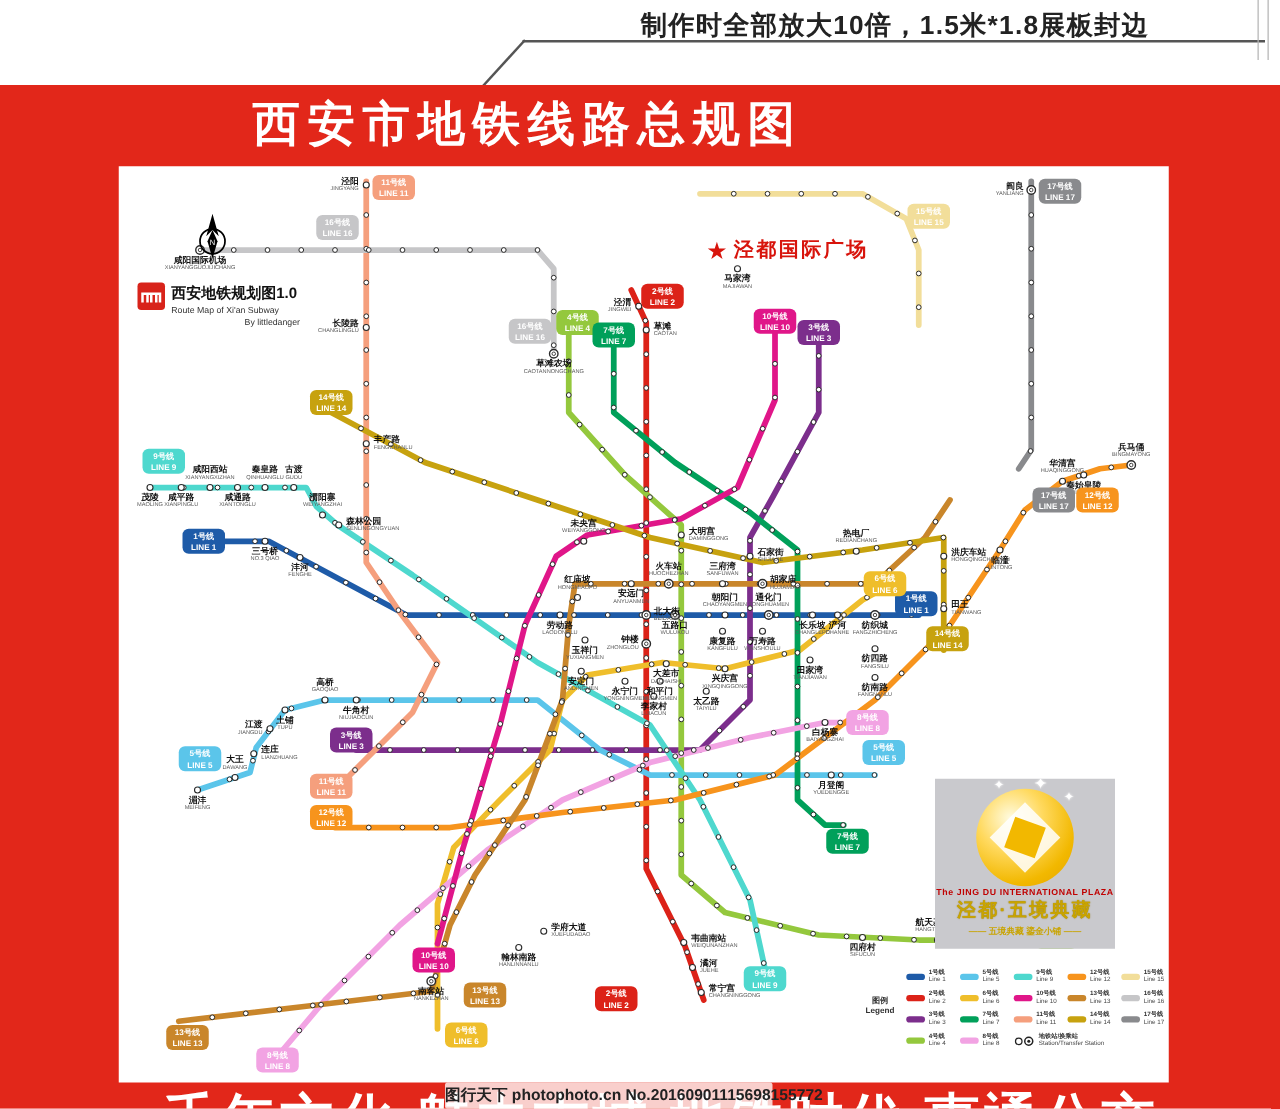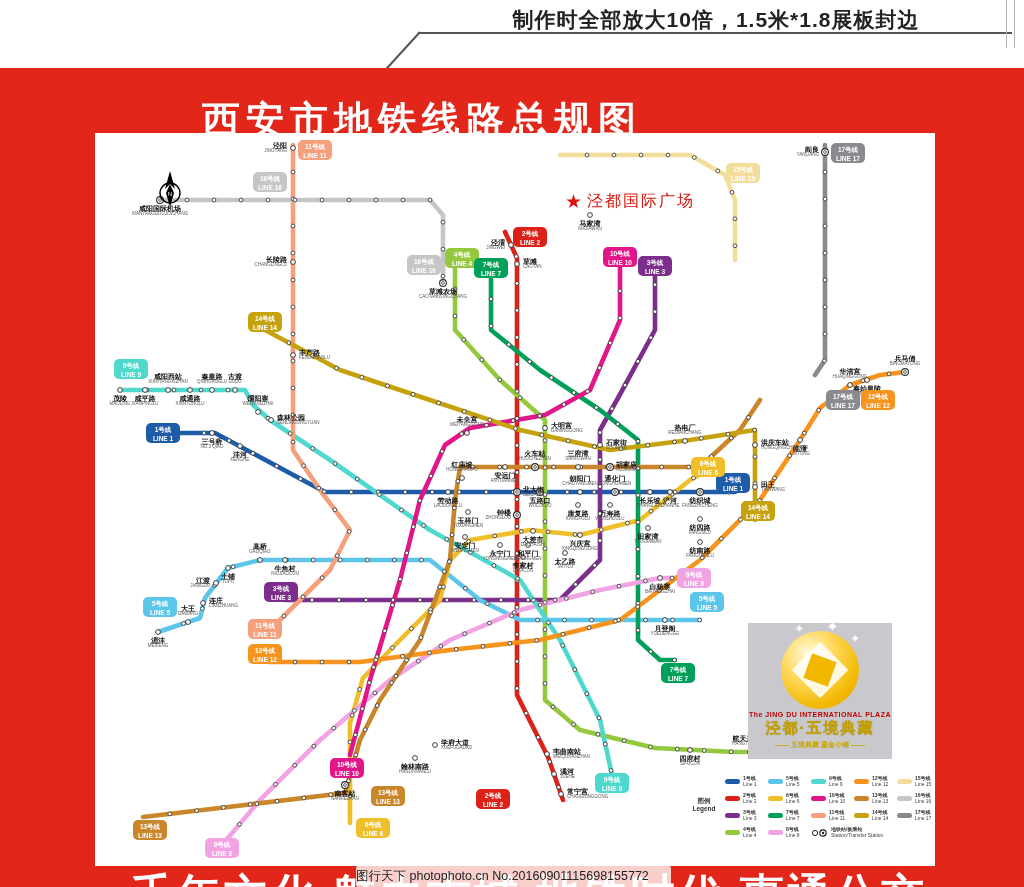--- a/index.html
+++ b/index.html
@@ -6,35 +6,35 @@
   body{width:1024px;height:887px;position:relative;overflow:hidden;background:#fff;
        font-family:"Liberation Sans","DejaVu Sans",sans-serif;}
   
   .anno{position:absolute;left:420px;top:6px;width:592px;text-align:center;
         font-size:21px;font-weight:bold;color:#222;letter-spacing:1px;white-space:nowrap;}
   .anno-rule{position:absolute;left:418px;top:32px;width:594px;border-top:2px solid #555;}
   .tickline{position:absolute;top:0;width:1px;height:48px;background:#b5b5b5;}
   
   .poster{position:absolute;left:0;top:68px;width:1024px;height:819px;background:#E2271A;}
   .poster-title{position:absolute;left:0;top:0;width:844px;height:64px;line-height:64px;
-        text-align:center;color:#fff;font-size:38px;font-weight:bold;letter-spacing:6px;margin-top:20px;}
+        text-align:center;color:#fff;font-size:38px;font-weight:bold;letter-spacing:6px;}
   .map{position:absolute;left:95px;top:65px;width:840px;height:733px;background:#fff;overflow:hidden;}
   .map svg.net{position:absolute;left:0;top:0;}
   .overlay{position:absolute;left:0;top:0;width:840px;height:733px;}
   
   .stl{position:absolute;line-height:1.05;pointer-events:none;}
   .stl .cn{font-size:7px;font-weight:bold;color:#101010;white-space:nowrap;}
   .stl .en{font-size:4.5px;color:#5a5a5a;white-space:nowrap;transform-origin:left top;}
   .stl.ca{text-align:center;} .stl.la{text-align:right;} .stl.ra{text-align:left;}
   
   .badge{position:absolute;width:34px;height:20px;border-radius:5px;color:#fff;
          text-align:center;font-weight:bold;font-size:6.5px;line-height:9px;
          padding-top:2px;box-sizing:border-box;transform:translate(-50%,-50%);}
   
-  .star-mark{position:absolute;color:#D8140C;font-weight:normal;font-size:16px;
+  .star-mark{position:absolute;color:#D8140C;font-weight:bold;font-size:16px;
              white-space:nowrap;letter-spacing:2px;}
   .star-mark .st{font-size:19px;vertical-align:-2px;margin-right:3px;}
   
   .credits{position:absolute;left:15px;top:93px;width:170px;}
   .credits .row{display:flex;align-items:flex-start;}
   .mlogo{width:22px;height:22px;background:#D8231A;border-radius:3px;margin-right:5px;flex:0 0 auto;}
   .credits .cn{font-size:12px;font-weight:bold;color:#111;}
   .credits .en{font-size:7px;color:#333;margin-top:2px;}
   .credits .by{font-size:7px;color:#333;margin-top:3px;text-align:right;width:130px;}
   .compass{position:absolute;left:56px;top:34px;}
@@ -57,23 +57,23 @@
                 font-size:6.5px;font-weight:bold;color:#333;line-height:1.3;}
   .legend{position:absolute;left:630px;top:640px;display:flex;}
   .lcol{width:43px;display:flex;flex-direction:column;}
   .litem{height:17px;display:flex;align-items:center;}
   .lswatch{width:15px;height:5px;border-radius:2.5px;margin-right:3px;flex:0 0 auto;}
   .ltext{font-size:5px;line-height:1.15;color:#333;font-weight:bold;white-space:nowrap;}
   .ltext .l2{font-weight:normal;color:#444;}
   
   .slogan{position:absolute;left:130px;top:866px;width:790px;text-align:center;color:#fff;
           font-size:44px;font-weight:bold;white-space:nowrap;letter-spacing:3px;}
-  .wmark{position:absolute;left:356px;top:866px;width:315px;height:21px;line-height:21px;
-         background:rgba(255,255,255,.78);color:#222;font-size:12.5px;font-weight:normal;
-         text-align:left;border-radius:2px;white-space:nowrap;}
+  .wmark{position:absolute;left:356px;top:866px;width:262px;height:21px;line-height:21px;
+         background:rgba(255,255,255,.78);color:#222;font-size:12.5px;font-weight:bold;
+         text-align:right;border-radius:2px;white-space:nowrap;}
 </style>
 </head>
 <body>
 
 <div class="anno">制作时全部放大10倍，1.5米*1.8展板封边</div>
 <div class="anno-rule"></div>
 <svg width="70" height="60" style="position:absolute;left:362px;top:28px;">
   <line x1="58" y1="4" x2="16" y2="50" stroke="#555" stroke-width="2"></line>
 </svg>
 <div class="tickline" style="left:1006px;"></div>
@@ -542,20 +542,34 @@
 
     <div class="overlay" id="overlay">
 
       <svg class="compass" width="38" height="48">
         <circle cx="19" cy="26" r="10" fill="none" stroke="#000" stroke-width="1.4"></circle>
         <path d="M19 4 L24 22 L19 17 L14 22 Z" fill="#000"></path>
         <path d="M19 17 L23 26 L19 40 L15 26 Z" fill="#000"></path>
         <text x="19" y="29" font-size="6" fill="#fff" text-anchor="middle">N</text>
       </svg>
 
+      <div class="credits">
+        <div class="row">
+          <div class="mlogo">
+            <svg width="22" height="22">
+                <path d="M4 16 V9 H8 V16 M8 9 H11 M11 16 V9 H15 V16 M15 9 H18 V16" fill="none" stroke="#fff" stroke-width="2"></path>
+              </svg>
+          </div>
+          <div>
+            <div class="cn">西安地铁规划图1.0</div>
+            <div class="en">Route Map of Xi'an Subway</div>
+          </div>
+        </div>
+        <div class="by">By littledanger</div>
+      </div>
 
       <div class="star-mark" style="left:470px;top:57px;">
         <span class="st">★</span><span>泾都国际广场</span>
       </div>
 
       <div id="labels">
           <div class="stl ca" style="left: 25px; top: 262px; transform: translate(-50%, 0px);">
             <div class="cn">茂陵</div>
             <div class="en">MAOLING</div>
           </div>

